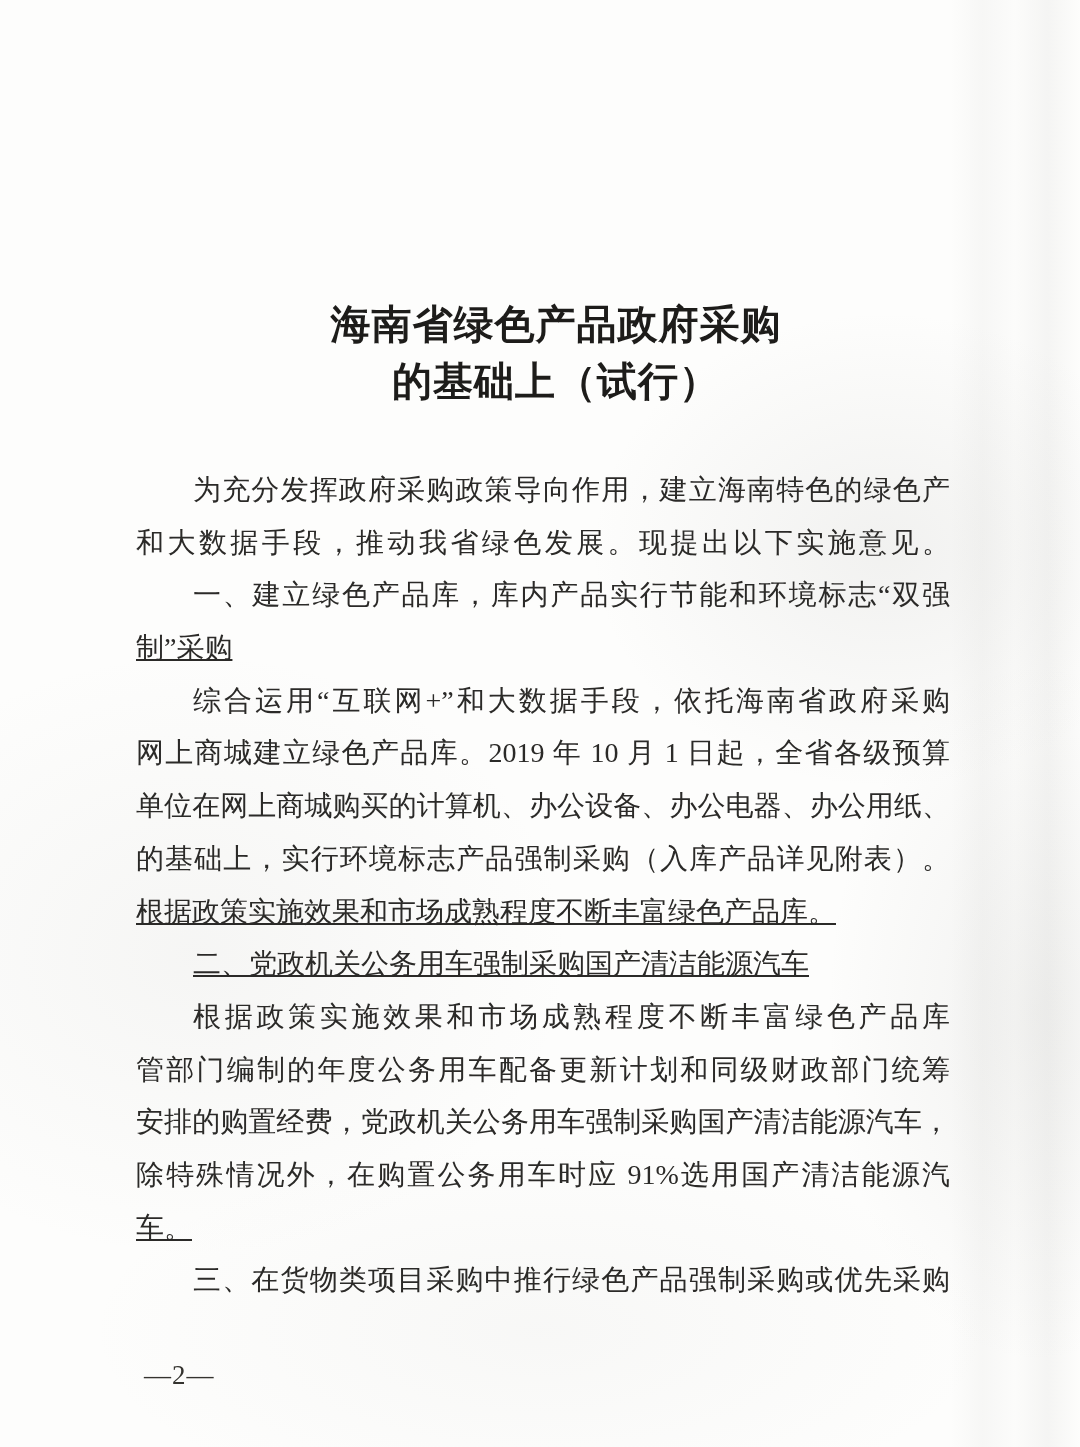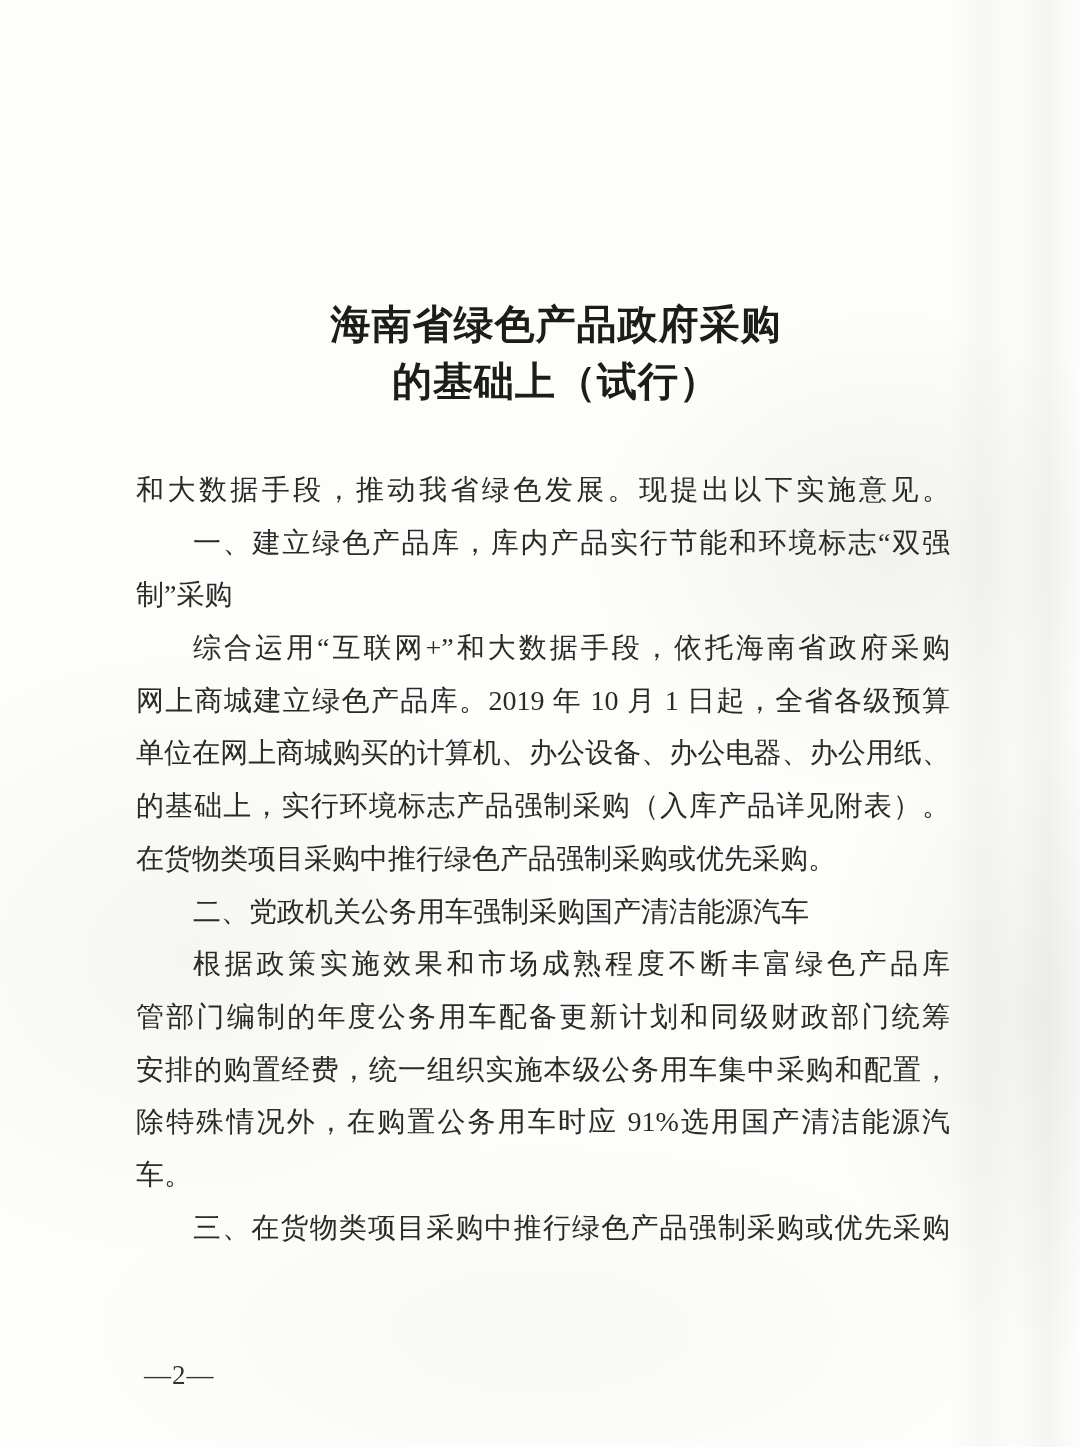--- a/index.html
+++ b/index.html
@@ -56,20 +56,21 @@
     height:52.7px;
     line-height:52.7px;
     text-align:justify;
     text-align-last:justify;
     white-space:normal;
     overflow:hidden;
   }
   .line.flush-left{
     text-align:center;
     text-align-last:left;
+    text-decoration:underline;
   }
   .line.indent{
     padding-left:57px;
   }
   .page-number{
     position:absolute;
     top:1360px;
     left:144px;
     font-size:27px;
     color:#34332f;
@@ -81,31 +82,32 @@
 
 <div class="page">
   <div class="scan-noise"></div>
 
   <h1 class="title">
     <div class="title-line">海南省绿色产品政府采购</div>
     <div class="title-line">的基础上（试行）</div>
   </h1>
 
   <div class="body" id="body-lines">
+      <div class="line indent">为充分发挥政府采购政策导向作用，建立海南特色的绿色产</div>
       <div class="line">和大数据手段，推动我省绿色发展。现提出以下实施意见。</div>
       <div class="line indent">一、建立绿色产品库，库内产品实行节能和环境标志“双强</div>
       <div class="line flush-left">制”采购</div>
       <div class="line indent">综合运用“互联网+”和大数据手段，依托海南省政府采购</div>
       <div class="line">网上商城建立绿色产品库。2019 年 10 月 1 日起，全省各级预算</div>
       <div class="line">单位在网上商城购买的计算机、办公设备、办公电器、办公用纸、</div>
       <div class="line">的基础上，实行环境标志产品强制采购（入库产品详见附表）。</div>
-      <div class="line flush-left">在货物类项目采购中推行绿色产品强制采购或优先采购。</div>
+      <div class="line flush-left">根据政策实施效果和市场成熟程度不断丰富绿色产品库。</div>
       <div class="line indent flush-left">二、党政机关公务用车强制采购国产清洁能源汽车</div>
       <div class="line indent">根据政策实施效果和市场成熟程度不断丰富绿色产品库</div>
       <div class="line">管部门编制的年度公务用车配备更新计划和同级财政部门统筹</div>
-      <div class="line">安排的购置经费，统一组织实施本级公务用车集中采购和配置，</div>
+      <div class="line">安排的购置经费，党政机关公务用车强制采购国产清洁能源汽车，</div>
       <div class="line">除特殊情况外，在购置公务用车时应 91%选用国产清洁能源汽</div>
       <div class="line flush-left">车。</div>
       <div class="line indent">三、在货物类项目采购中推行绿色产品强制采购或优先采购</div>
     </div>
 
   <div class="page-number">—2—</div>
 </div>
 
 </body></html>

